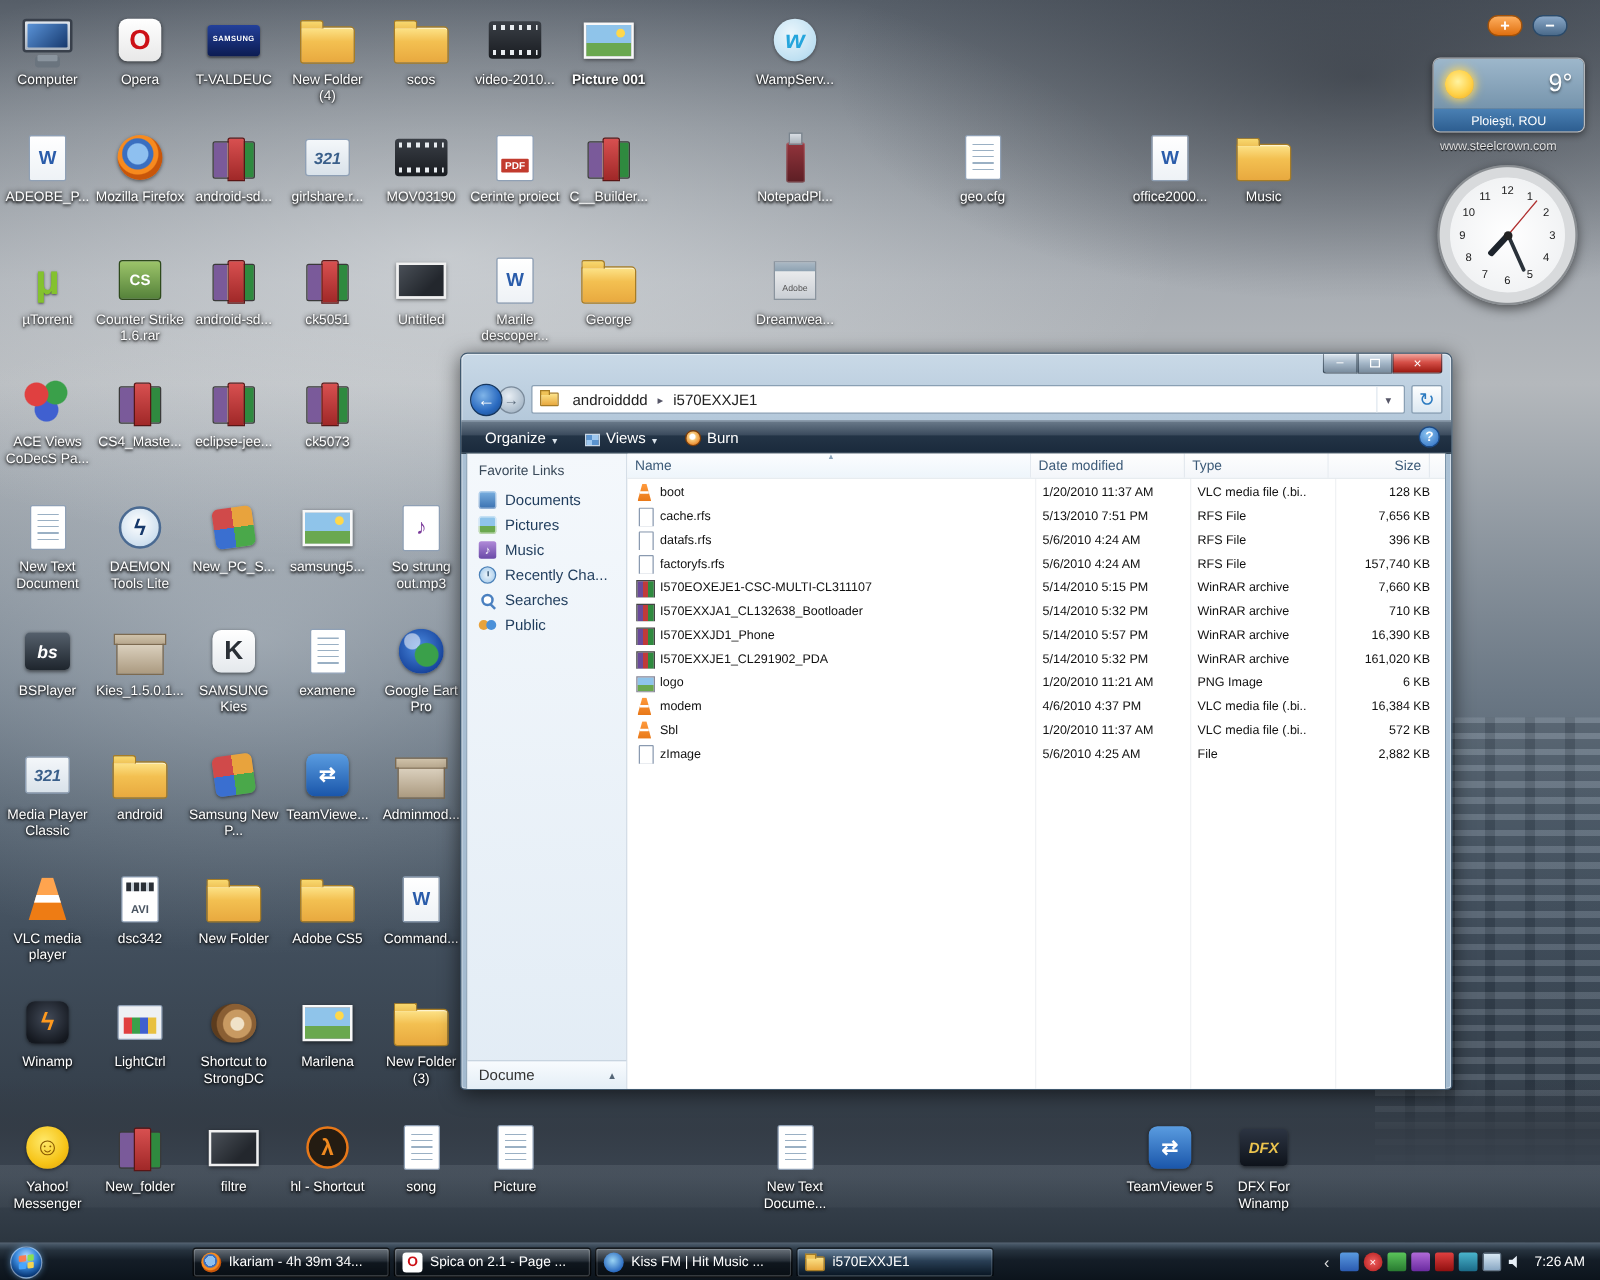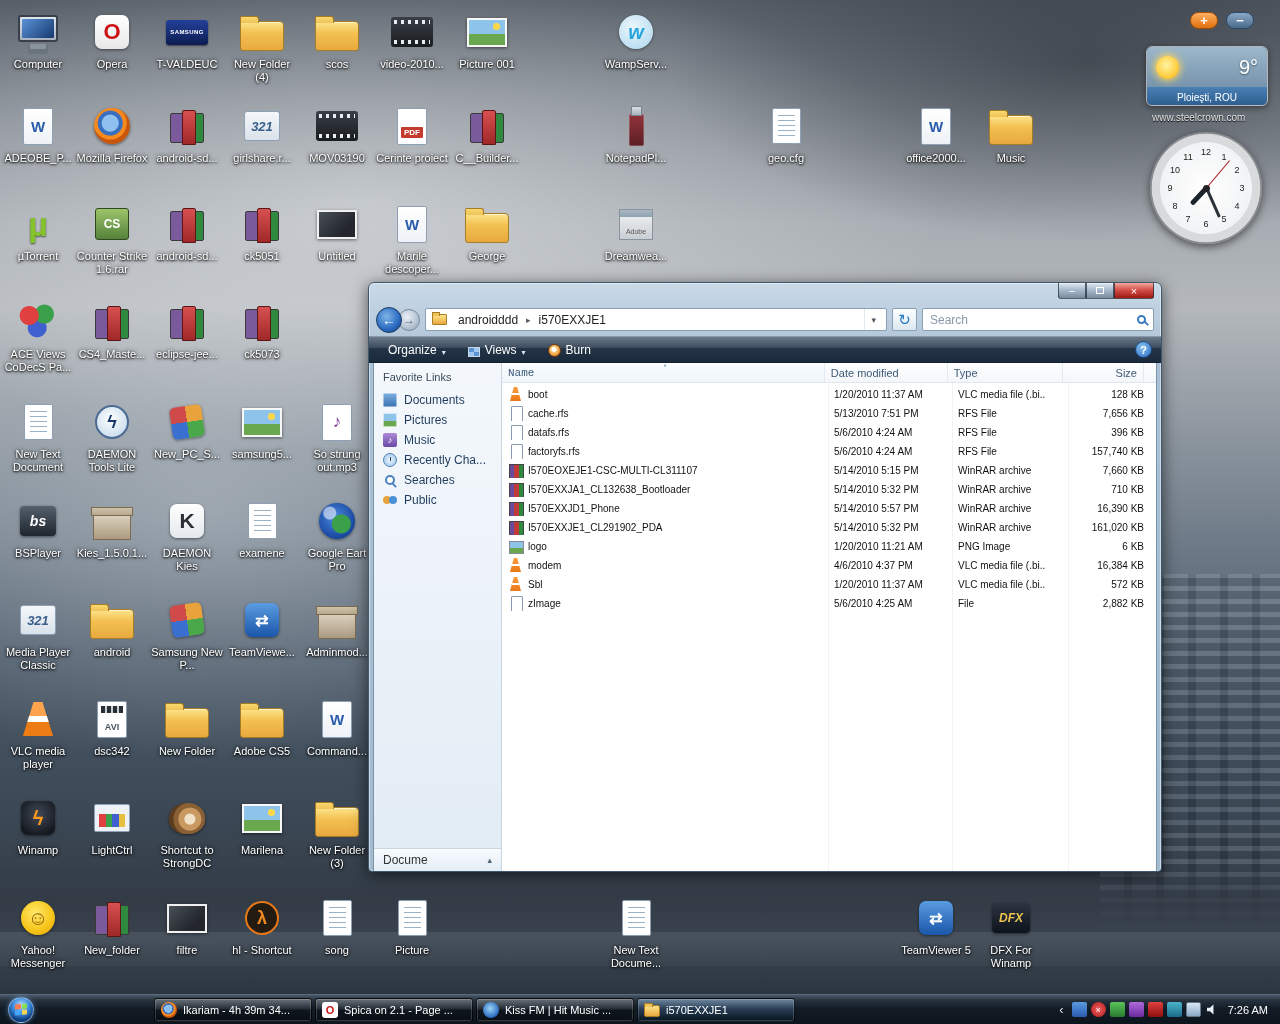--- a/index.html
+++ b/index.html
@@ -178,21 +178,21 @@
   .sb-recent::after { content:""; position:absolute; left:6px; top:3px; width:1px; height:4px; background:#246; }
   .sb-search { border-radius:50%; background:#fff; border:2px solid #4a80c0; width:10px; height:10px; margin:2px; }
   .sb-search::after { content:""; position:absolute; right:-4px; bottom:-3px; width:6px; height:2px; background:#4a80c0; transform:rotate(45deg); }
   .sb-public::before { content:""; position:absolute; left:0; top:3px; width:8px; height:8px; border-radius:50%; background:#e8a33d; }
   .sb-public::after { content:""; position:absolute; right:0; top:3px; width:8px; height:8px; border-radius:50%; background:#4a90d9; }
   .sb-folders { margin-top:auto; border-top:1px solid #c8d4e0; background:linear-gradient(#f8fbfe,#e4eef6); padding:4px 9px; display:flex; justify-content:space-between; align-items:center; color:#333; font-size:12px; }
   .sb-chev { font-size:9px; color:#567; }
   .filepane { flex:1; display:flex; flex-direction:column; background:#fff; min-width:0; }
   .colheads { display:flex; height:20px; flex:none; font-size:11px; color:#3c5a78; border-bottom:1px solid #e0e6ec; }
   .colh { display:flex; align-items:center; padding:0 6px; border-right:1px solid #e4e9ef; background:linear-gradient(#fefefe,#f3f6fa); position:relative; }
-  .colh.cname { width:326px; background:linear-gradient(#fbfdff,#eef5fb);font-family:Liberation Mono, monospace; }
+  .colh.cname { width:326px; background:linear-gradient(#fbfdff,#eef5fb); }
   .colh.cdate { width:124px; } .colh.ctype { width:116px; }
   .colh.csize { width:82px; justify-content:flex-end; }
   .colh.fill { flex:1; border-right:none; }
   .sortmark { position:absolute; top:-2px; left:50%; font-size:7px; color:#8aa4ba; }
   .flist { flex:1; position:relative; overflow:hidden; padding-top:2px; }
   .vline { position:absolute; top:0; bottom:0; width:1px; background:rgba(60,90,120,.08); display:block; }
   .v1{left:326px}.v2{left:450px}.v3{left:566px}
   .frow { display:flex; height:19px; align-items:center; font-size:10px; color:#111; }
   .fc { padding:0 6px; white-space:nowrap; overflow:hidden; flex:none; }
   .fc.name { width:326px; display:flex; align-items:center; gap:5px; }
@@ -292,21 +292,21 @@
       <span class="dlabel">scos</span>
     </div>
 
     <div class="dicon" style="left: 376px; top: 8px;">
       <span class="ico ic-film">
         <i class="g"></i>
       </span>
       <span class="dlabel">video-2010...</span>
     </div>
 
-    <div class="dicon" style="left: 451px; top: 8px;">
+    <div class="dicon" style="left: 451px; top: 8px; font-weight: bold;">
       <span class="ico ic-image">
         <i class="g"></i>
       </span>
       <span class="dlabel">Picture 001</span>
     </div>
 
     <div class="dicon" style="left: 600px; top: 8px;">
       <span class="ico ic-wamp">
         <i class="g"></i>
       </span>
@@ -520,21 +520,21 @@
       <span class="ico ic-box">
         <i class="g"></i>
       </span>
       <span class="dlabel">Kies_1.5.0.1...</span>
     </div>
 
     <div class="dicon" style="left: 151px; top: 497px;">
       <span class="ico ic-kies">
         <i class="g"></i>
       </span>
-      <span class="dlabel">DAEMON Kies</span>
+      <span class="dlabel">SAMSUNG Kies</span>
     </div>
 
     <div class="dicon" style="left: 226px; top: 497px;">
       <span class="ico ic-text">
         <i class="g"></i>
       </span>
       <span class="dlabel">examene</span>
     </div>
 
     <div class="dicon" style="left: 301px; top: 497px;">
@@ -765,24 +765,20 @@
     <span class="navbtn back">←</span>
     <span class="navbtn forward">→</span>
     <div class="breadcrumb">
       <i class="minifolder"></i>
       <span class="crumb">androidddd</span>
       <span class="crumb-sep">▸</span>
       <span class="crumb">i570EXXJE1</span>
       <span class="crumb-drop">▾</span>
     </div>
     <span class="refresh-btn">↻</span>
-    <div class="searchbox">
-      <input placeholder="Search" style="">
-      <i class="mag"></i>
-    </div>
   </div>
   <div class="toolbar">
     <div class="tool">
       <span>Organize</span>
       <span class="caret">▾</span>
     </div>
     <div class="tool">
       <i class="views-ic"></i>
       <span>Views</span>
       <span class="caret">▾</span>

